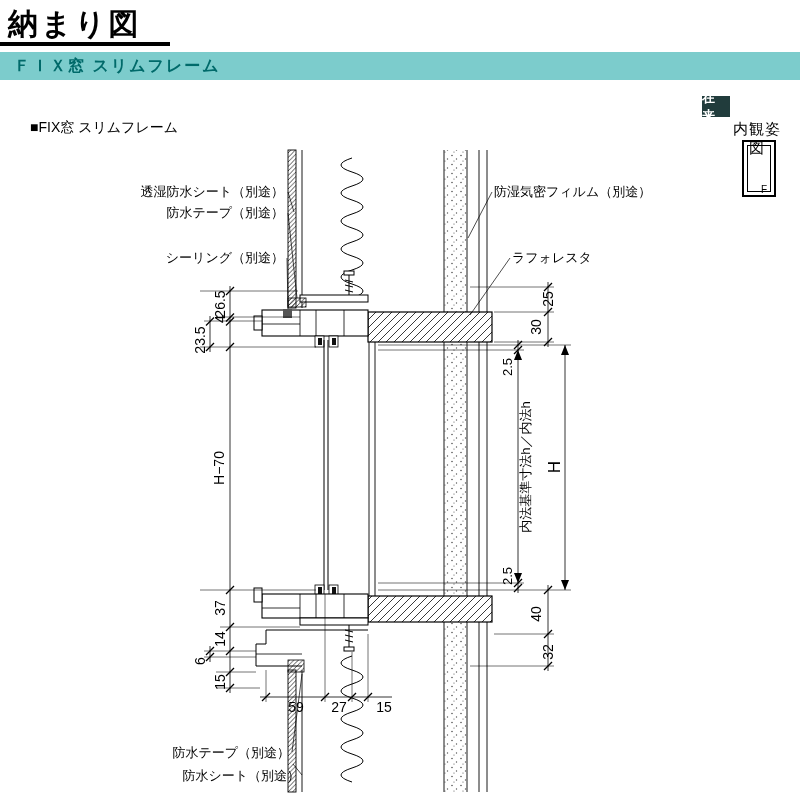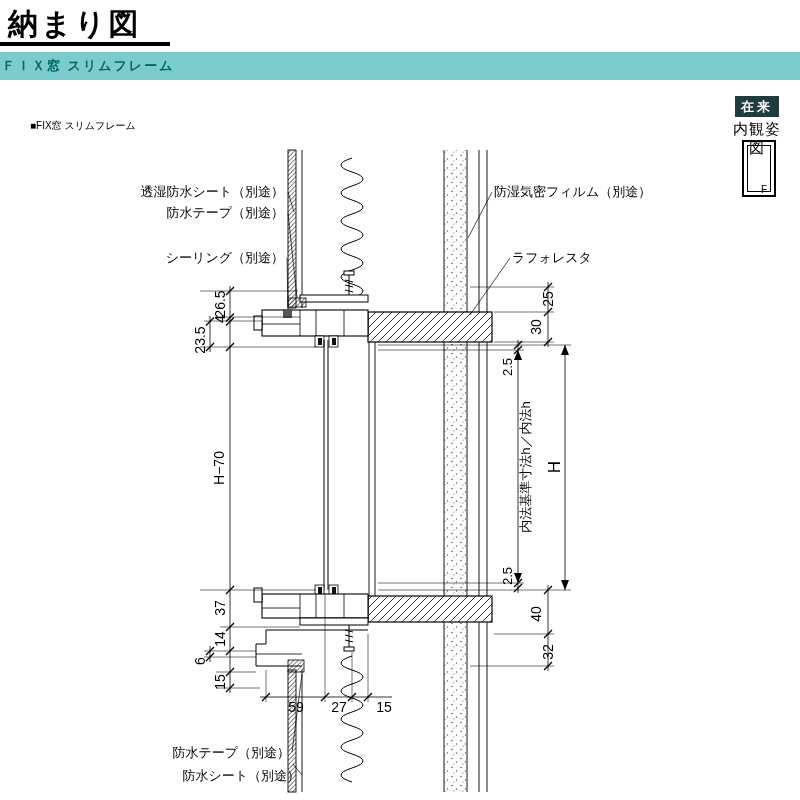--- a/index.html
+++ b/index.html
@@ -2,28 +2,28 @@
 <html><head>
 <meta charset="utf-8">
 <style>
   html,body{margin:0;padding:0;background:#fff;}
   body{width:800px;height:800px;position:relative;overflow:hidden;
        font-family:"Liberation Sans","DejaVu Sans",sans-serif;color:#000;}
   .page{position:absolute;inset:0;background:#fff;}
   .title{position:absolute;left:8px;top:4px;font-size:30px;font-weight:bold;letter-spacing:3px;}
   .title-underline{position:absolute;left:0;top:42px;width:170px;height:4px;background:#000;}
   .banner{position:absolute;left:0;top:52px;width:800px;height:28px;background:#7ccccc;display:flex;align-items:center;}
-  .banner-text{margin-left:2px;font-size:13px;font-weight:bold;color:#006a6a;letter-spacing:2px;}
-  .badge{position:absolute;left:735px;top:96px;width:44px;height:21px;background:#213c3c;color:#fff;
+  .banner-text{margin-left:14px;font-size:16px;font-weight:bold;color:#006a6a;letter-spacing:2px;}
+  .badge{position:absolute;left:702px;top:96px;width:28px;height:21px;background:#213c3c;color:#fff;
          font-size:13px;font-weight:bold;display:flex;align-items:center;justify-content:center;letter-spacing:3px;}
   .badge-caption{position:absolute;left:727px;top:120px;width:60px;text-align:center;font-size:15px;letter-spacing:1px;}
   .window-symbol{position:absolute;left:742px;top:140px;width:34px;height:57px;border:2px solid #000;box-sizing:border-box;}
   .window-symbol-inner{position:absolute;inset:3px;border:1px solid #000;}
   .window-symbol-label{position:absolute;right:7px;bottom:0px;font-size:10px;}
-  .section-label{position:absolute;left:30px;top:119px;font-size:10px;}
+  .section-label{position:absolute;left:30px;top:119px;font-size:14px;}
   svg.drawing{position:absolute;left:0;top:0;width:800px;height:800px;}
   svg text{font-family:"Liberation Sans","DejaVu Sans",sans-serif;fill:#000;}
   .callout{font-size:13px;}
   .dim{font-size:14px;}
   .dim-sm{font-size:13px;}
   .dim-big{font-size:17px;}
 </style>
 </head>
 <body>
 

